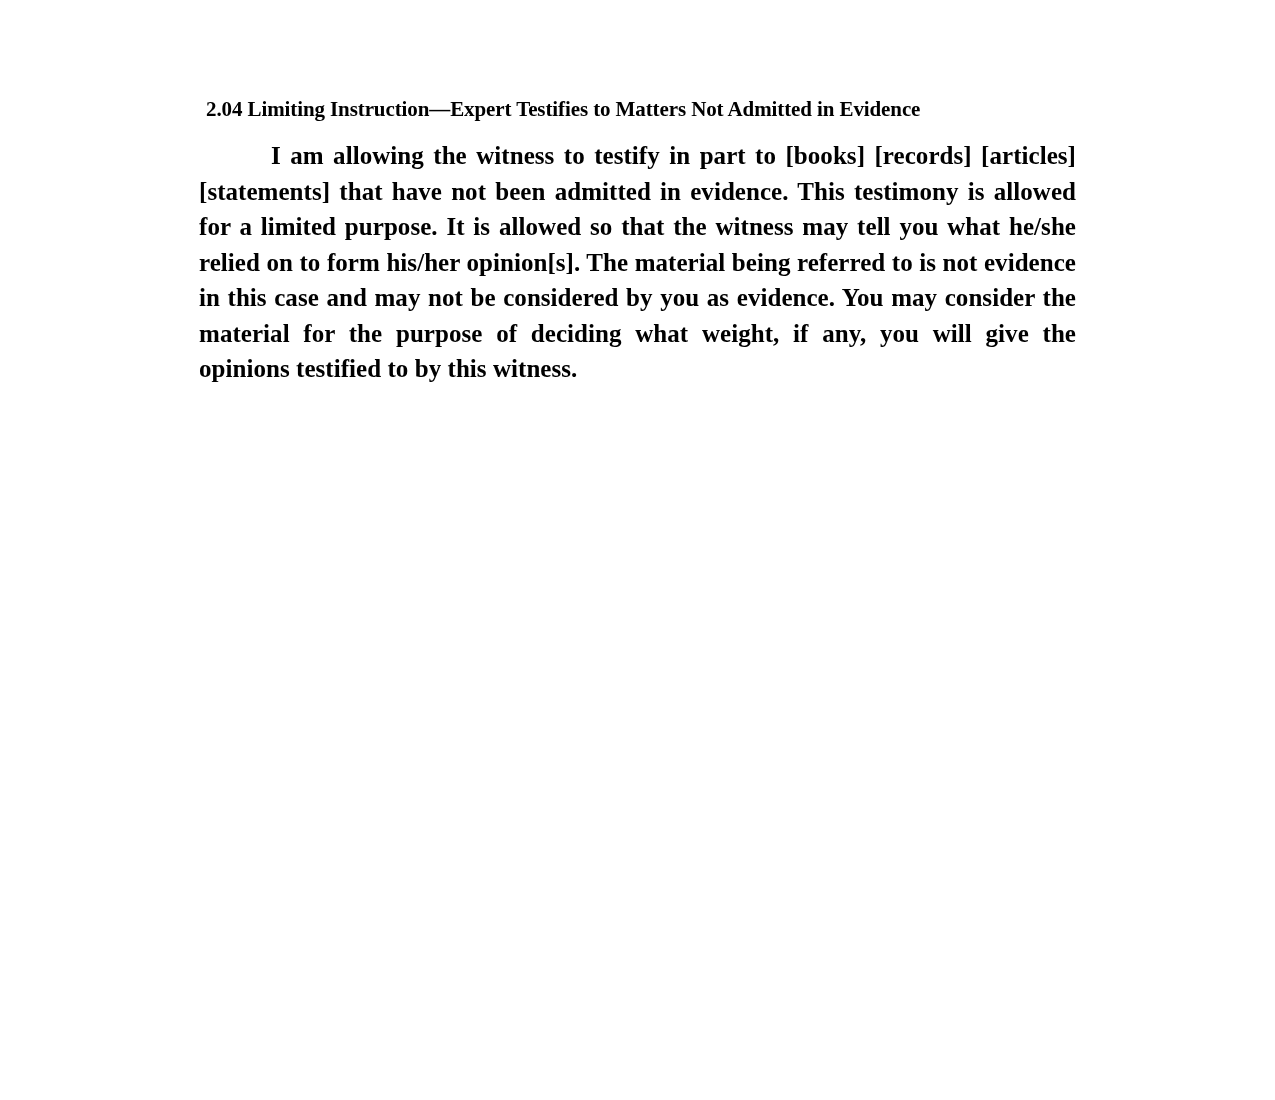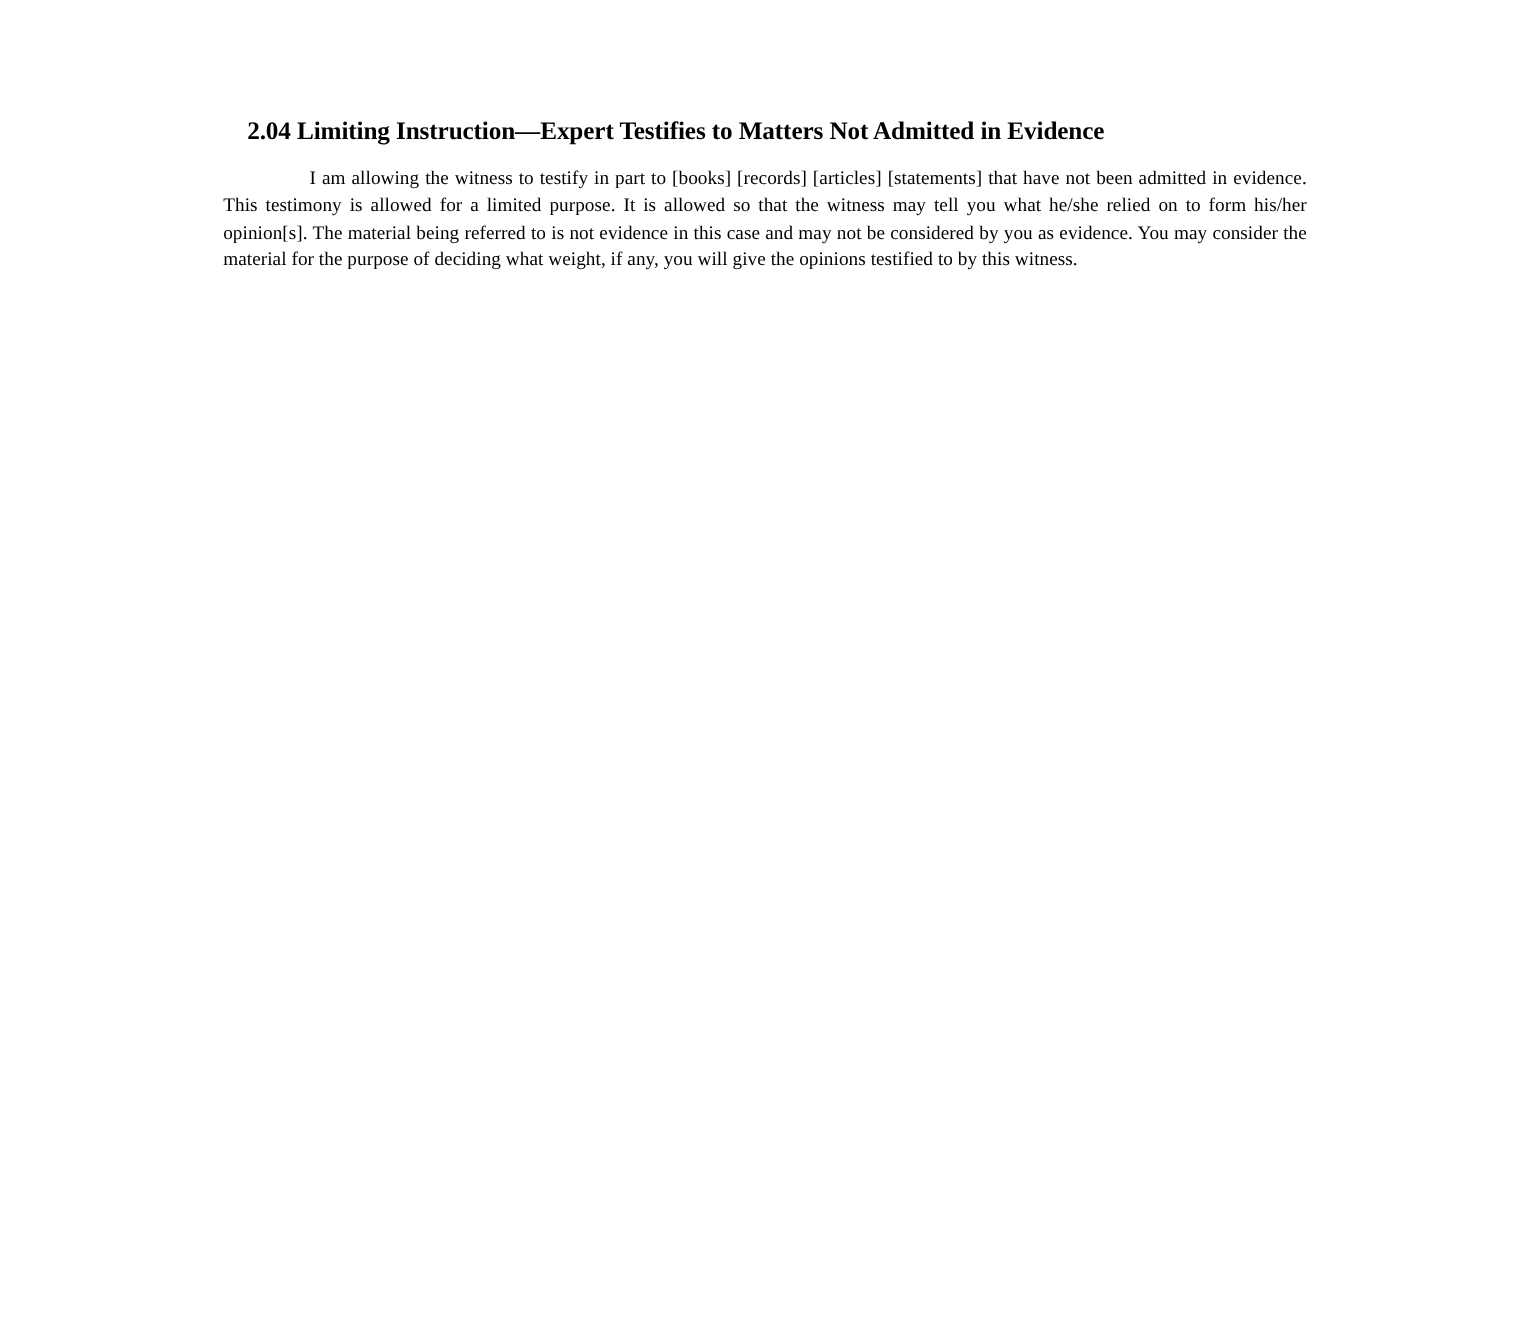--- a/index.html
+++ b/index.html
@@ -32,27 +32,28 @@
   }
   .doc-heading {
     font-size: 21px;
     font-weight: bold;
     line-height: 1.25;
     text-indent: 20px;
     margin: 0 0 16px 0;
     letter-spacing: -0.1px;
   }
   .doc-paragraph {
-    font-size: 16px;
+    font-size: 25px;
     line-height: 1.42;
     text-align: justify;
     text-justify: inter-word;
     text-indent: 72px;
-    margin: 0;
+    margin: 13px;
     letter-spacing: 0.05px;
+    font-weight: bold;
   }
 </style>
 </head>
 <body>
 
 <div class="page">
   <div class="doc-body">
     <h1 class="doc-heading">2.04 Limiting Instruction—Expert Testifies to Matters Not Admitted in Evidence</h1>
     <p class="doc-paragraph">I am allowing the witness to testify in part to [books] [records] [articles] [statements] that have not been admitted in evidence. This testimony is allowed for a limited purpose. It is allowed so that the witness may tell you what he/she relied on to form his/her opinion[s]. The material being referred to is not evidence in this case and may not be considered by you as evidence. You may consider the material for the purpose of deciding what weight, if any, you will give the opinions testified to by this witness.</p>
   </div>

